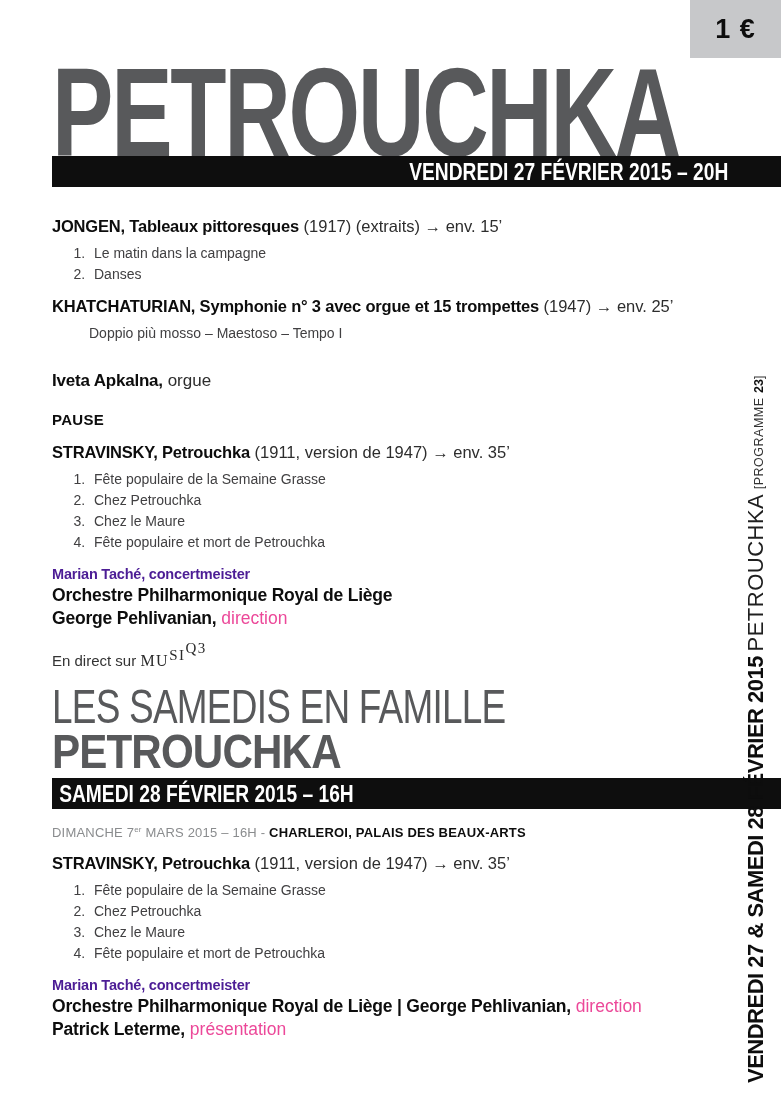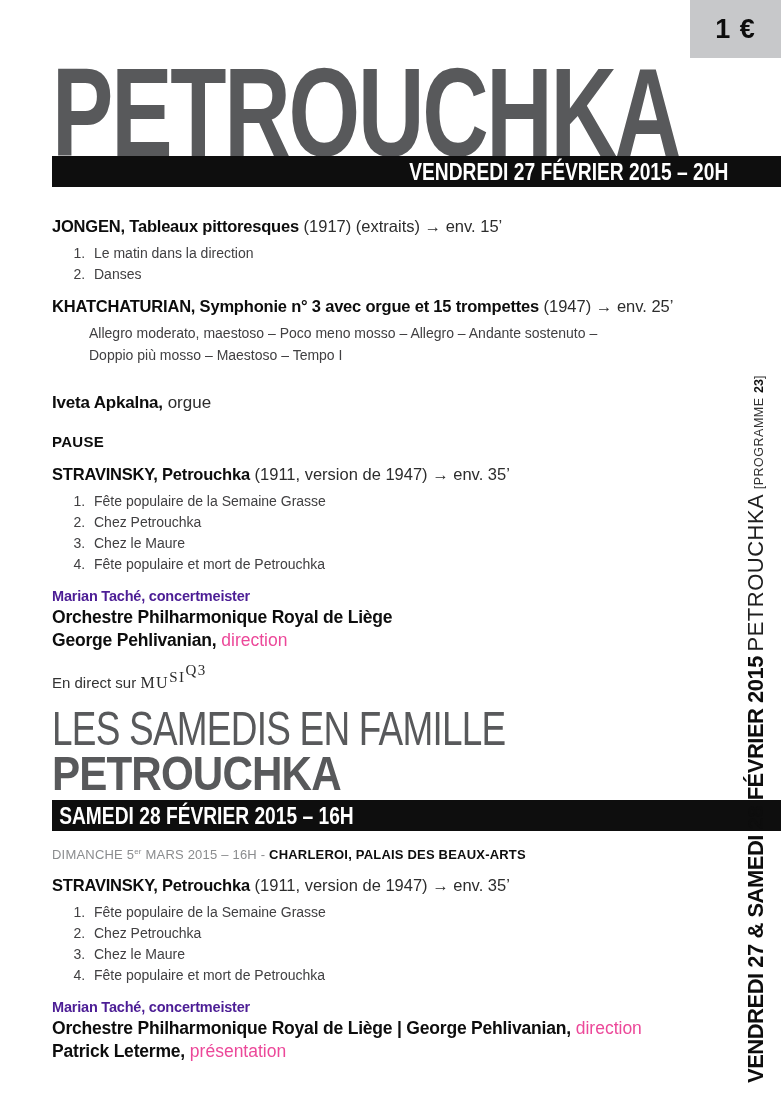--- a/index.html
+++ b/index.html
@@ -106,31 +106,30 @@
   </div>
 
   <div class="content">
 
     <div class="workline">
       <span class="wt">JONGEN, Tableaux pittoresques</span>
       <span class="wd">(1917) (extraits)</span>
       <span class="wd">→ env. 15’</span>
     </div>
     <ol class="movs">
-      <li>Le matin dans la direction</li>
+      <li>Le matin dans la campagne</li>
       <li>Danses</li>
     </ol>
 
     <div class="workline wk2">
       <span class="wt">KHATCHATURIAN, Symphonie n° 3 avec orgue et 15 trompettes</span>
       <span class="wd">(1947)</span>
       <span class="wd">→ env. 25’</span>
     </div>
     <div class="mov-lines">
-      <div>Allegro moderato, maestoso – Poco meno mosso – Allegro – Andante sostenuto –</div>
       <div>Doppio più mosso – Maestoso – Tempo I</div>
     </div>
 
     <div class="performer">
       <span class="name">Iveta Apkalna,</span>
       <span class="role">orgue</span>
     </div>
 
     <div class="pause">PAUSE</div>
 
@@ -169,21 +168,21 @@
       <div class="series-line2">
         <span class="sx86">PETROUCHKA</span>
       </div>
     </div>
 
     <div class="date-bar2">
       <span class="bartext">SAMEDI 28 FÉVRIER 2015 – 16H</span>
     </div>
 
     <div class="extra-date">
-      <span class="gray">DIMANCHE 5</span><sup class="gray">er</sup>
+      <span class="gray">DIMANCHE 7</span><sup class="gray">er</sup>
       <span class="gray">MARS 2015 – 16H -</span>
       <span class="venue">CHARLEROI, PALAIS DES BEAUX-ARTS</span>
     </div>
 
     <div class="workline wk3">
       <span class="wt">STRAVINSKY, Petrouchka</span>
       <span class="wd">(1911, version de 1947)</span>
       <span class="wd">→ env. 35’</span>
     </div>
     <ol class="movs">

